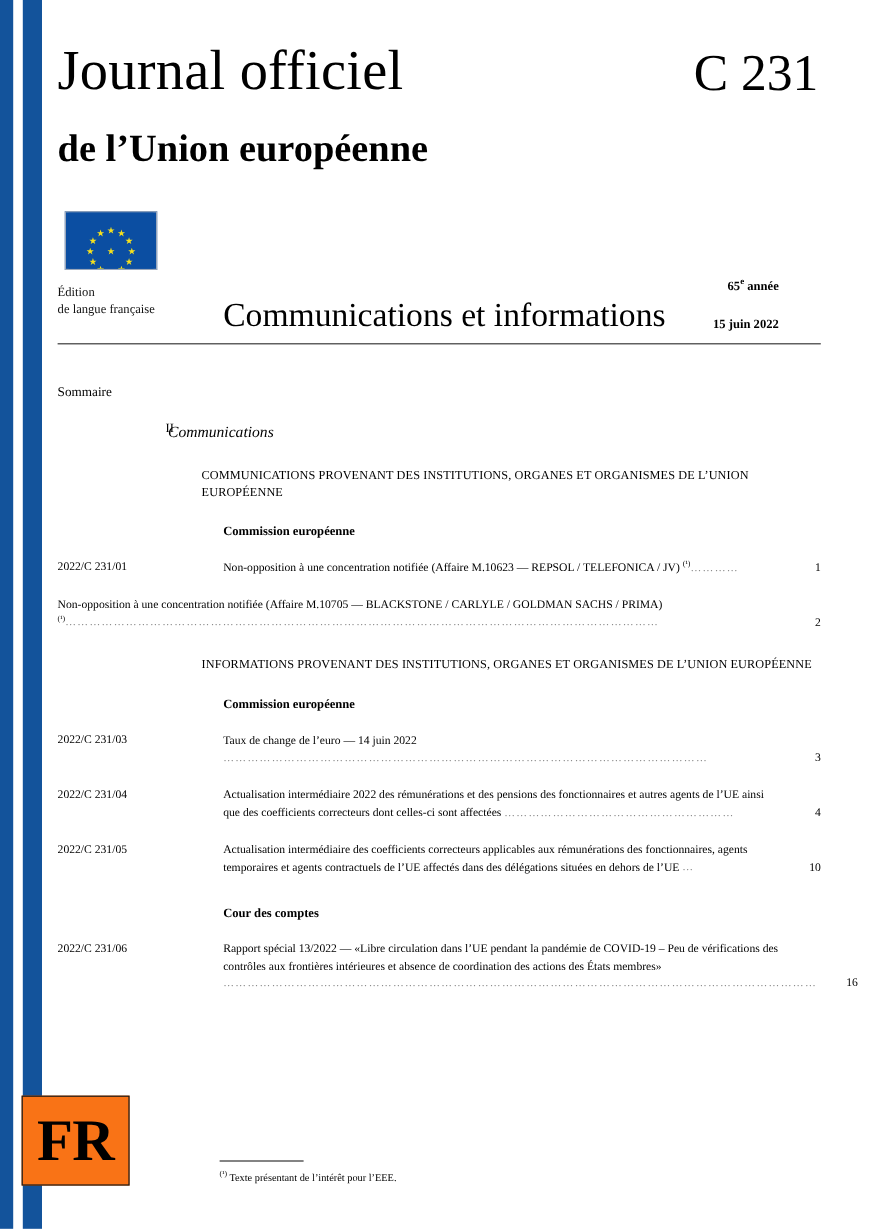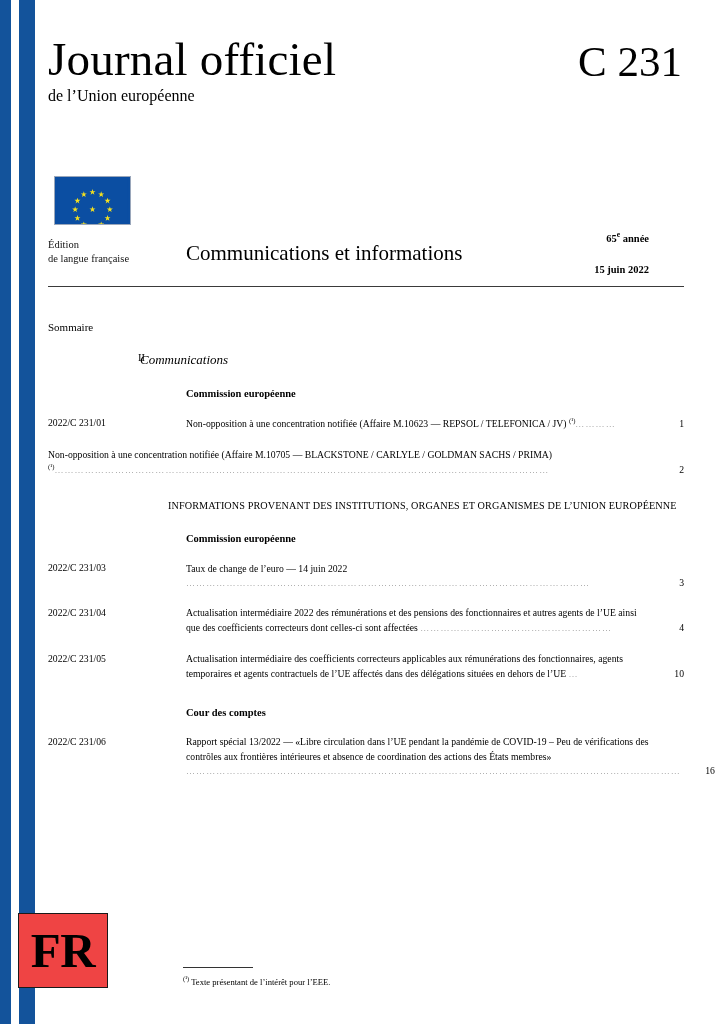--- a/index.html
+++ b/index.html
@@ -52,24 +52,25 @@
     white-space: nowrap;
   }
   .mast-issue {
     font-size: 43px;
     line-height: 1.0;
     padding-top: 4px;
     padding-right: 2px;
     white-space: nowrap;
   }
   .mast-sub {
-    font-size: 16px;
+    font-size: 32px;
     line-height: 1.0;
-    margin-top: 5px;
-    white-space: nowrap;
+    margin-top: 24px;
+    white-space: nowrap;
+    font-weight: bold;
   }
 
   
   .flag {
     position: absolute;
     left: 54px;
     top: 176px;
     width: 77px;
     height: 49px;
     background: #0b4ea2;
@@ -83,22 +84,22 @@
     position: absolute;
     left: 48px;
     top: 238px;
     font-size: 10.5px;
     line-height: 1.32;
     color: #111;
   }
   .band-title {
     position: absolute;
     left: 186px;
-    top: 243px;
-    font-size: 21px;
+    top: 250px;
+    font-size: 28px;
     line-height: 1;
     white-space: nowrap;
   }
   .band-right {
     position: absolute;
     right: 40px;
     top: 231px;
     text-align: right;
     font-size: 10.5px;
     font-weight: bold;
@@ -208,21 +209,21 @@
     font-size: 9.7px;
   }
 
   
   .fr-box {
     position: absolute;
     left: 18px;
     top: 913px;
     width: 90px;
     height: 75px;
-    background: #ef4444;
+    background: #f97316;
     border: 1.2px solid #1a1a1a;
     box-sizing: border-box;
     display: flex;
     align-items: center;
     justify-content: center;
   }
   .fr-box .fr {
     font-size: 49px;
     font-weight: bold;
     line-height: 1;
@@ -303,20 +304,21 @@
 
   <div class="sommaire">Sommaire</div>
 
   <div class="toc">
 
     <div class="part">
       <div class="num">II</div>
       <div class="lab">Communications</div>
     </div>
 
+    <div class="inst-head">COMMUNICATIONS PROVENANT DES INSTITUTIONS, ORGANES ET ORGANISMES DE L’UNION EUROPÉENNE</div>
 
     <div class="org-head">Commission européenne</div>
 
     <div class="entry">
       <div class="code">2022/C 231/01</div>
       <div class="body">
         <span class="txt"><span>Non-opposition à une concentration notifiée (Affaire M.10623 — REPSOL / TELEFONICA / JV) </span><sup>(¹)</sup></span><span class="leader">…………</span>
         <span class="pg">1</span>
       </div>
     </div>

